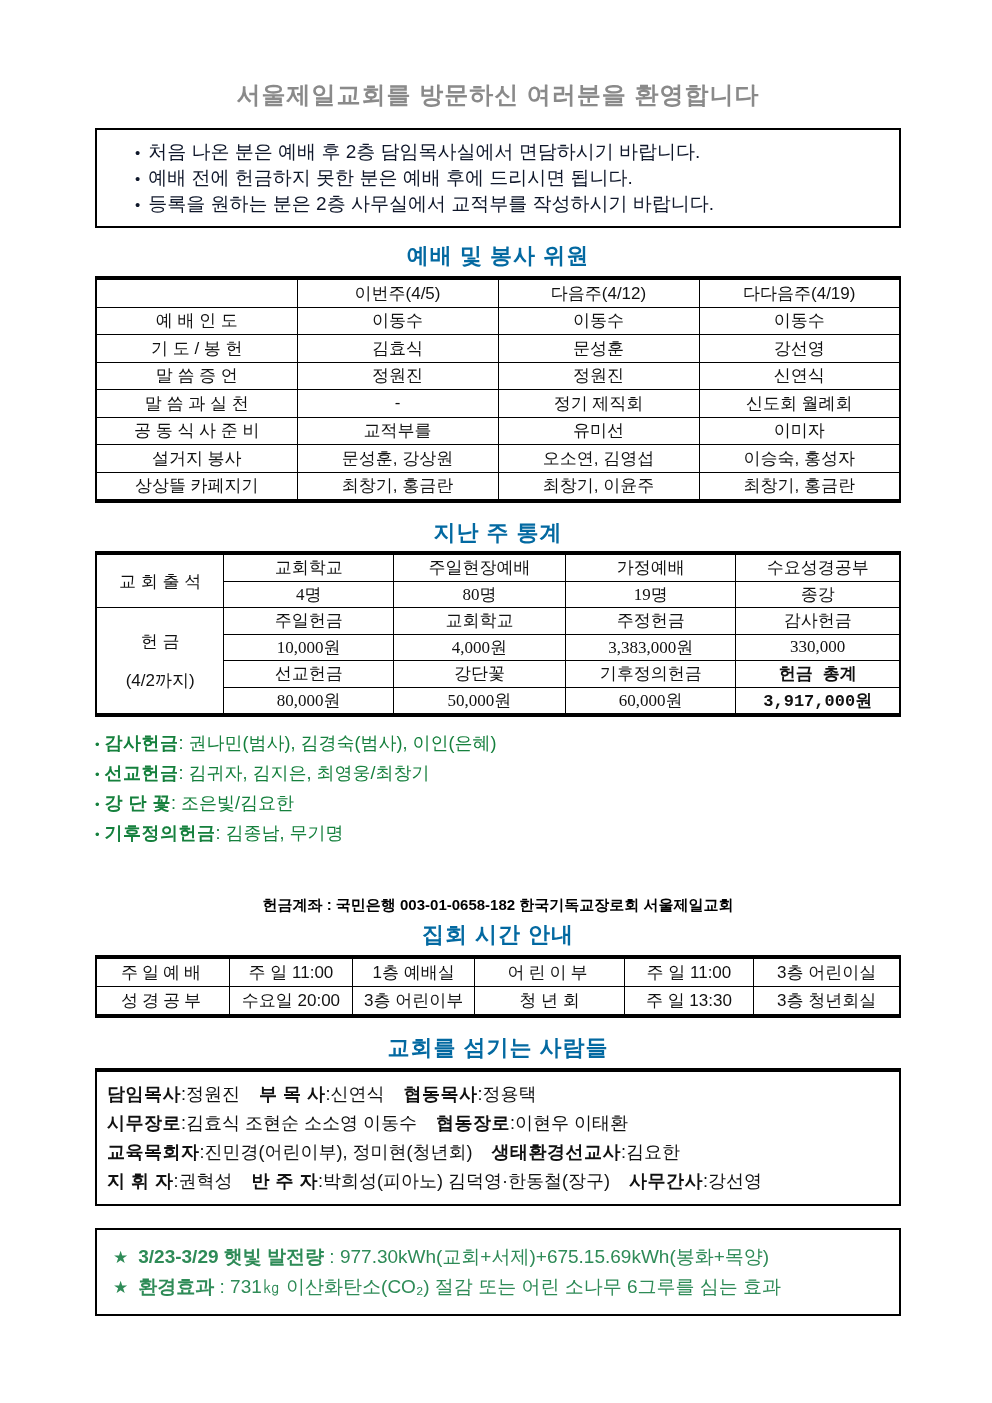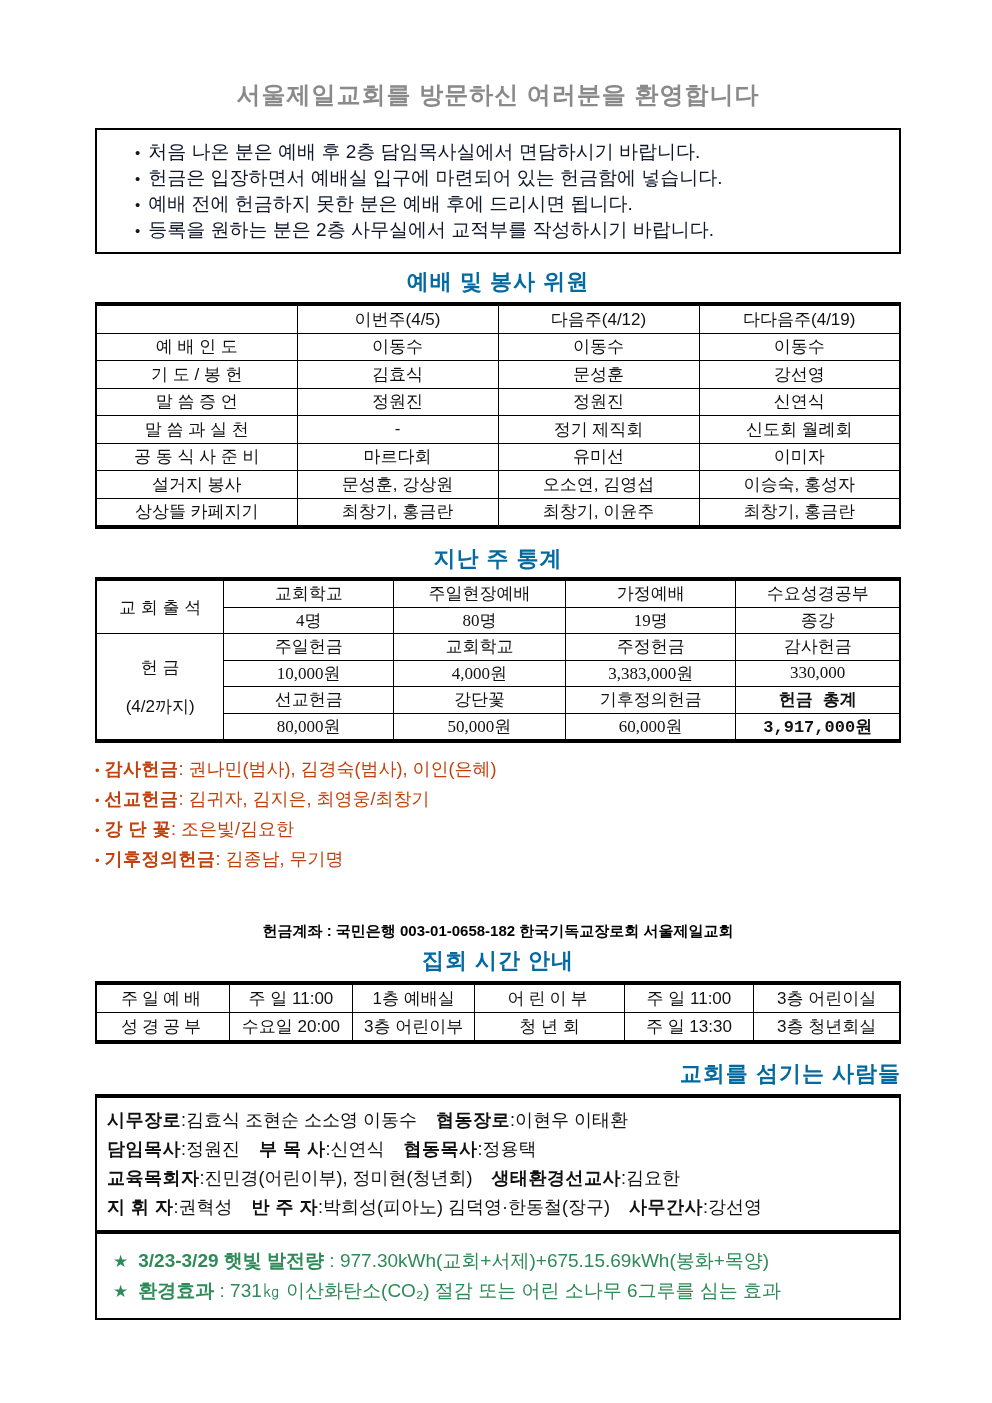--- a/index.html
+++ b/index.html
@@ -47,57 +47,56 @@
   .mtg td{height:27px;}
   .num{font-family:"Liberation Serif","DejaVu Serif",serif;}
   .bold{font-weight:bold;font-family:Liberation Mono, monospace;}
   .ls{letter-spacing:4px;}
 
   .svc-title{margin-top:14px;}
   .stats-title{margin-top:16px;}
 
   
   .notes{margin-top:12px;}
-  .note-line{font-size:18px;line-height:28px;color:#c2410c;}
+  .note-line{font-size:18px;line-height:28px;color:#15803d;}
   .note-line .dot{font-size:13px;margin-right:5px;}
   .note-line b{letter-spacing:0.5px;}
 
   .account-line{
     margin-top:44px;text-align:center;color:#000000;font-weight:bold;
     font-size:15px;line-height:24px;
   }
   .mtg-title{margin-top:4px;}
 
-  .staff-title{margin-top:16px;text-align:right;}
+  .staff-title{margin-top:16px;}
   .staff-box{
     margin-top:6px;border:2px solid #000;border-top:4px solid #000;
     padding:8px 10px;box-sizing:border-box;
   }
   .staff-line{font-size:18px;line-height:29px;color:#111;white-space:nowrap;}
   .staff-line .pair{margin-right:14px;}
   .staff-line b{letter-spacing:0.5px;}
 
   .solar-box{
-    border:2px solid #000;
+    margin-top:22px;border:2px solid #000;
     padding:12px 12px 12px 16px;box-sizing:border-box;
   }
   .solar-line{color:#2e8b57;font-size:19px;line-height:29px;white-space:nowrap;}
   .solar-line .star{margin-right:10px;font-size:17px;}
 </style>
 </head>
 <body>
 
 <div class="page">
   <div class="content">
 
     <div class="main-title">서울제일교회를 방문하신 여러분을 환영합니다</div>
 
     <div class="welcome-box">
       <div class="welcome-line"><span class="dot">•</span><span>처음 나온 분은 예배 후 2층 담임목사실에서 면담하시기 바랍니다.</span></div>
-      <div class="welcome-line"><span class="dot">•</span><span>헌금은 입장하면서 예배실 입구에 마련되어 있는 헌금함에 넣습니다.</span></div>
       <div class="welcome-line"><span class="dot">•</span><span>예배 전에 헌금하지 못한 분은 예배 후에 드리시면 됩니다.</span></div>
       <div class="welcome-line"><span class="dot">•</span><span>등록을 원하는 분은 2층 사무실에서 교적부를 작성하시기 바랍니다.</span></div>
     </div>
 
     <div class="section-title svc-title">예배 및 봉사 위원</div>
 
     <table class="tbl svc">
       <colgroup>
           <col style="width:25%">
           <col style="width:25%">
@@ -130,21 +129,21 @@
         <td>신연식</td>
       </tr>
       <tr>
         <td>말 씀 과 실 천</td>
         <td>-</td>
         <td>정기 제직회</td>
         <td>신도회 월례회</td>
       </tr>
       <tr>
         <td>공 동 식 사 준 비</td>
-        <td>마르다회</td>
+        <td>교적부를</td>
         <td>유미선</td>
         <td>이미자</td>
       </tr>
       <tr>
         <td>설거지 봉사</td>
         <td>문성훈, 강상원</td>
         <td>오소연, 김영섭</td>
         <td>이승숙, 홍성자</td>
       </tr>
       <tr>
@@ -248,29 +247,29 @@
         <td>주 일 13:30</td>
         <td>3층 청년회실</td>
       </tr>
     </tbody>
       </table>
 
     <div class="section-title staff-title">교회를 섬기는 사람들</div>
 
     <div class="staff-box">
       <div class="staff-line">
-        <span class="pair"><b>시무장로</b><span>:김효식 조현순 소소영 이동수</span></span>
-        <span class="pair"><b>협동장로</b><span>:이현우 이태환</span></span>
-      </div>
-      <div class="staff-line">
         <span class="pair"><b>담임목사</b><span>:정원진</span></span>
         <span class="pair"><b>부 목 사</b><span>:신연식</span></span>
         <span class="pair"><b>협동목사</b><span>:정용택</span></span>
       </div>
       <div class="staff-line">
+        <span class="pair"><b>시무장로</b><span>:김효식 조현순 소소영 이동수</span></span>
+        <span class="pair"><b>협동장로</b><span>:이현우 이태환</span></span>
+      </div>
+      <div class="staff-line">
         <span class="pair"><b>교육목회자</b><span>:진민경(어린이부), 정미현(청년회)</span></span>
         <span class="pair"><b>생태환경선교사</b><span>:김요한</span></span>
       </div>
       <div class="staff-line">
         <span class="pair"><b>지 휘 자</b><span>:권혁성</span></span>
         <span class="pair"><b>반 주 자</b><span>:박희성(피아노) 김덕영·한동철(장구)</span></span>
         <span class="pair"><b>사무간사</b><span>:강선영</span></span>
       </div>
     </div>
 

